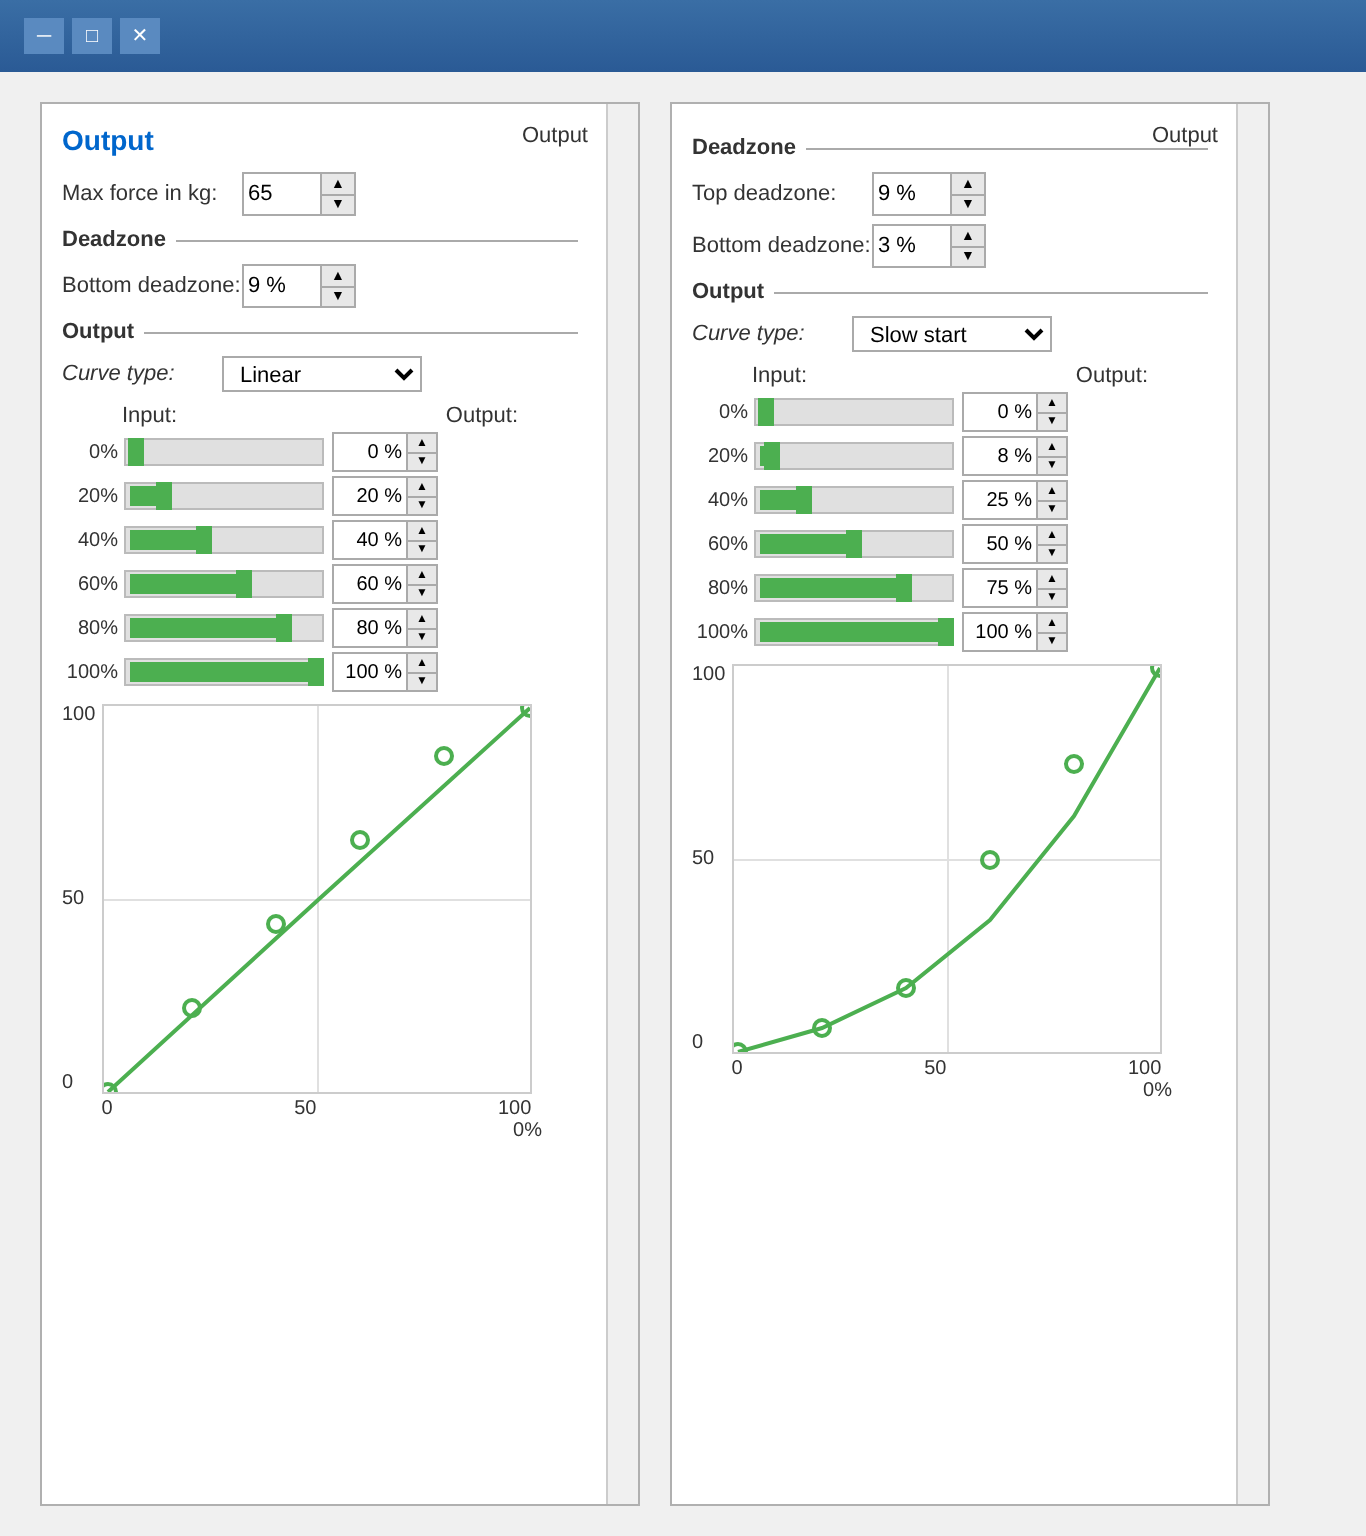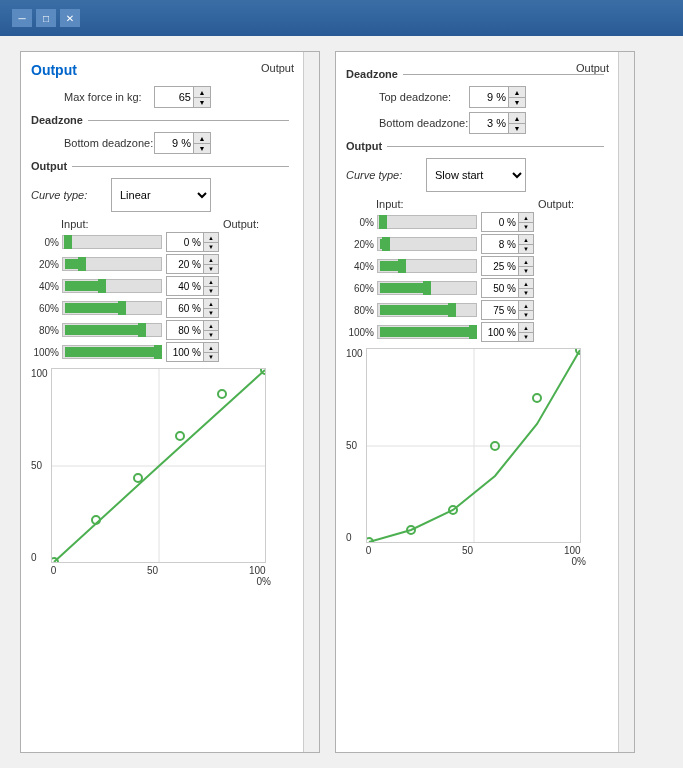--- a/index.html
+++ b/index.html
@@ -89,39 +89,37 @@
       top: 0; right: 0;
       width: 16px;
       height: 100%;
       background: #f0f0f0;
       border-left: 1px solid #ccc;
     }
     .row {
       display: flex;
       align-items: center;
       margin-bottom: 4px;
-      margin-left: 33px;
     }
     .row label {
       font-size: 11px;
       color: #333;
       min-width: 90px;
     }
     .spinbox {
       display: flex;
       align-items: center;
       border: 1px solid #aaa;
       background: white;
     }
     .spinbox input {
       width: 38px;
       border: none;
       outline: none;
       font-size: 11px;
-      text-align: right;
       padding: 1px 2px;
       height: 20px;
     }
     .spinbox-btns {
       display: flex;
       flex-direction: column;
       border-left: 1px solid #aaa;
     }
     .spinbox-btn {
       width: 16px;
@@ -148,21 +146,21 @@
       color: #333;
       min-width: 80px;
       font-style: italic;
     }
     .curve-select {
       border: 1px solid #aaa;
       background: white;
       font-size: 11px;
       padding: 2px 4px;
       width: 100px;
-      height: 34px;
+      height: 18px;
       cursor: pointer;
     }
     .input-output-header {
       display: flex;
       font-size: 11px;
       color: #333;
       margin-bottom: 2px;
     }
     .input-output-header .ih-input {
       margin-left: 30px;

